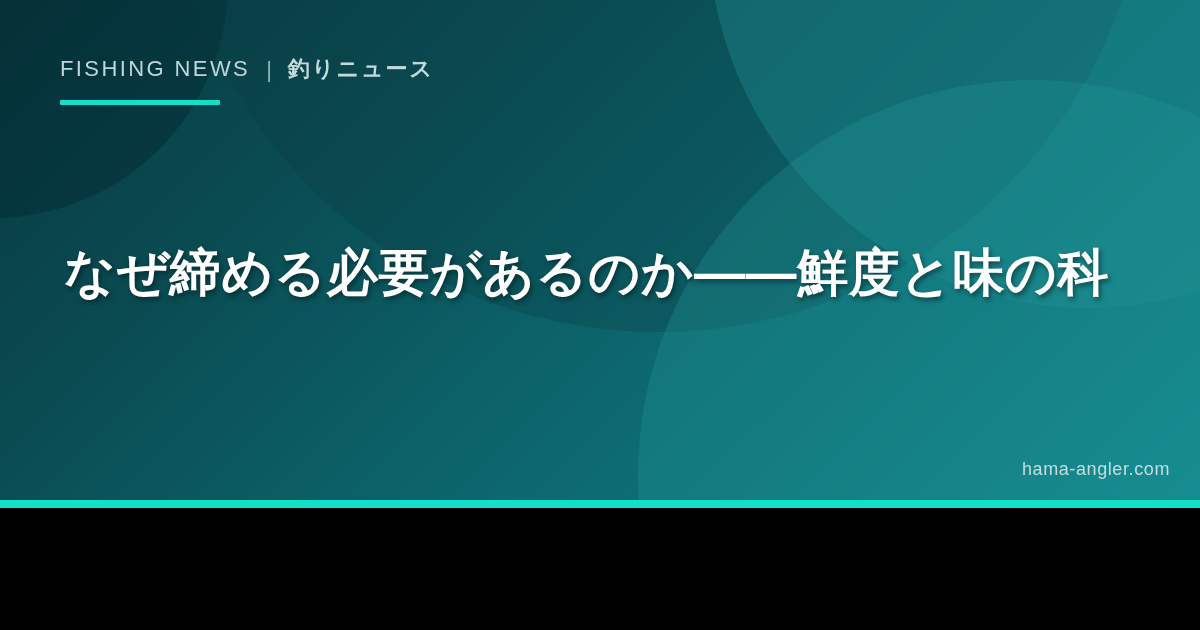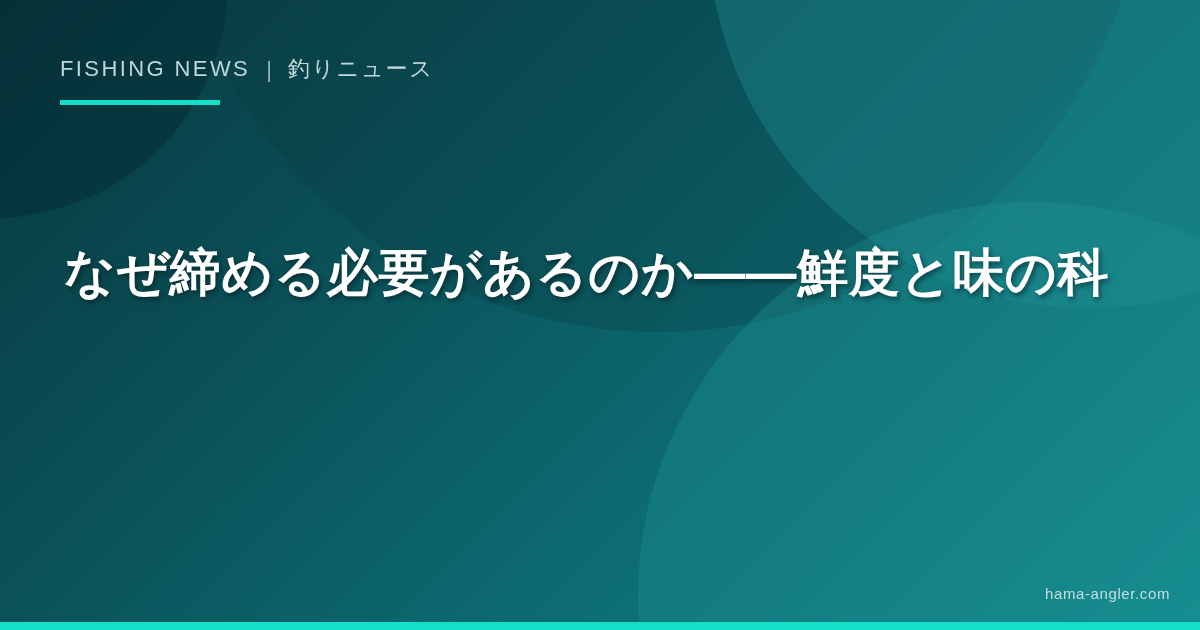--- a/index.html
+++ b/index.html
@@ -5,21 +5,21 @@
 <style>
   html, body {
     margin: 0;
     padding: 0;
     background: #000;
   }
 
   #card {
     position: relative;
     width: 1200px;
-    height: 630px;
+    height: 508px;
     overflow: hidden;
     font-family: "Liberation Sans", "DejaVu Sans", sans-serif;
     
     background: linear-gradient(135deg,
                 #083840 0%,
                 #0a4b52 26%,
                 #0c6269 52%,
                 #0e757c 76%,
                 #118a8e 100%);
   }
@@ -91,21 +91,21 @@
   }
   .kicker-sep {
     display: inline-block;
     margin: 0 16px;
     color: #8fb3b6;
     font-weight: 300;
     transform: translateY(1px);
   }
   .kicker-ja {
     letter-spacing: 2.0px;
-    font-weight: 400;
+    font-weight: 700;
     color: #c3dadb;
   }
 
   .accent-rule {
     margin-top: 20px;
     width: 160px;
     height: 5px;
     background: #12e0c8;
     border-radius: 1px;
   }
@@ -127,21 +127,21 @@
     white-space: nowrap;
     overflow: hidden;
     text-shadow: 2px 3px 5px rgba(0, 24, 30, 0.55);
   }
 
   
   .site-domain {
     position: absolute;
     right: 30px;
     bottom: 28px;
-    font-size: 15px;
+    font-size: 18px;
     letter-spacing: 0.6px;
     color: #c6dde0;
     white-space: nowrap;
   }
 
   
   .bottom-bar {
     position: absolute;
     left: 0;
     right: 0;

